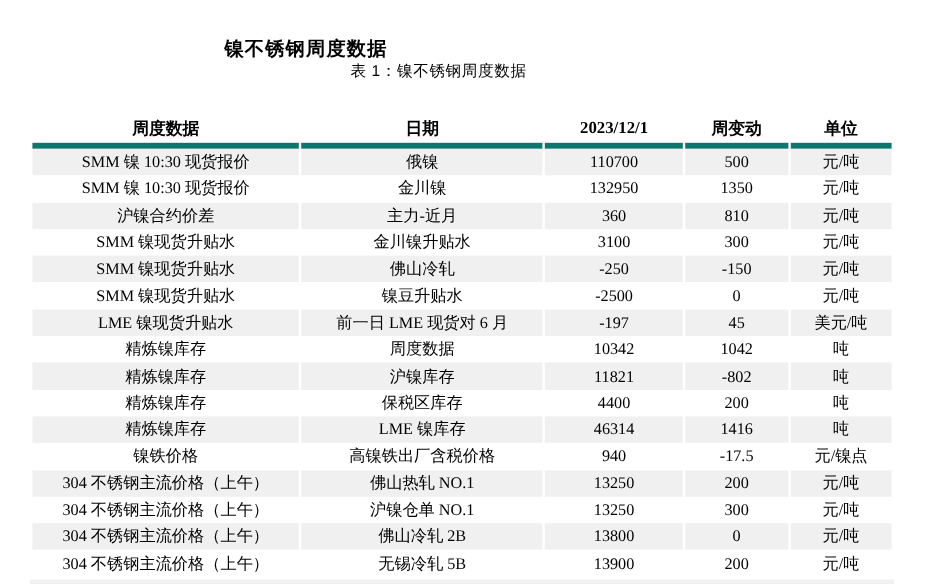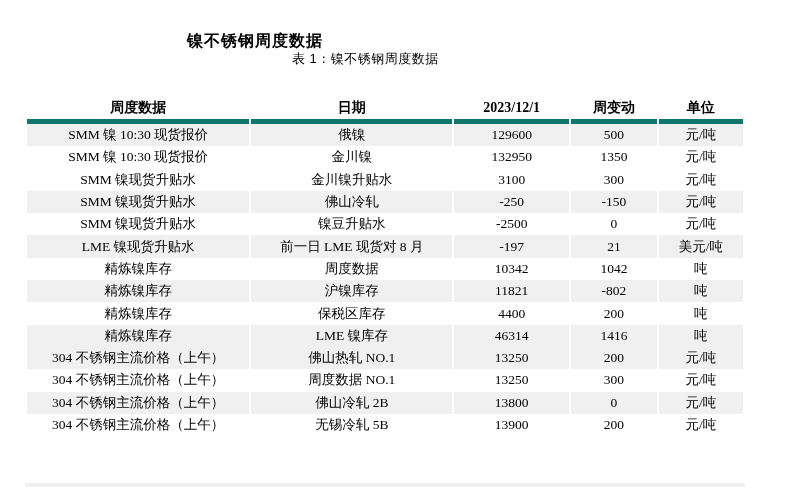--- a/index.html
+++ b/index.html
@@ -75,29 +75,36 @@
       <th>日期</th>
       <th>2023/12/1</th>
       <th>周变动</th>
       <th>单位</th>
     </tr>
   </thead>
   <tbody>
       <tr class="alt">
         <td>SMM 镍 10:30 现货报价</td>
         <td>俄镍</td>
-        <td>129600</td>
+        <td>110700</td>
         <td>500</td>
         <td>元/吨</td>
       </tr>
       <tr>
         <td>SMM 镍 10:30 现货报价</td>
         <td>金川镍</td>
         <td>132950</td>
         <td>1350</td>
+        <td>元/吨</td>
+      </tr>
+      <tr class="alt">
+        <td>沪镍合约价差</td>
+        <td>主力-近月</td>
+        <td>360</td>
+        <td>810</td>
         <td>元/吨</td>
       </tr>
       <tr>
         <td>SMM 镍现货升贴水</td>
         <td>金川镍升贴水</td>
         <td>3100</td>
         <td>300</td>
         <td>元/吨</td>
       </tr>
       <tr class="alt">
@@ -109,23 +116,23 @@
       </tr>
       <tr>
         <td>SMM 镍现货升贴水</td>
         <td>镍豆升贴水</td>
         <td>-2500</td>
         <td>0</td>
         <td>元/吨</td>
       </tr>
       <tr class="alt">
         <td>LME 镍现货升贴水</td>
-        <td>前一日 LME 现货对 8 月</td>
+        <td>前一日 LME 现货对 6 月</td>
         <td>-197</td>
-        <td>21</td>
+        <td>45</td>
         <td>美元/吨</td>
       </tr>
       <tr>
         <td>精炼镍库存</td>
         <td>周度数据</td>
         <td>10342</td>
         <td>1042</td>
         <td>吨</td>
       </tr>
       <tr class="alt">
@@ -142,30 +149,37 @@
         <td>200</td>
         <td>吨</td>
       </tr>
       <tr class="alt">
         <td>精炼镍库存</td>
         <td>LME 镍库存</td>
         <td>46314</td>
         <td>1416</td>
         <td>吨</td>
       </tr>
+      <tr>
+        <td>镍铁价格</td>
+        <td>高镍铁出厂含税价格</td>
+        <td>940</td>
+        <td>-17.5</td>
+        <td>元/镍点</td>
+      </tr>
       <tr class="alt">
         <td>304 不锈钢主流价格（上午）</td>
         <td>佛山热轧 NO.1</td>
         <td>13250</td>
         <td>200</td>
         <td>元/吨</td>
       </tr>
       <tr>
         <td>304 不锈钢主流价格（上午）</td>
-        <td>周度数据 NO.1</td>
+        <td>沪镍仓单 NO.1</td>
         <td>13250</td>
         <td>300</td>
         <td>元/吨</td>
       </tr>
       <tr class="alt">
         <td>304 不锈钢主流价格（上午）</td>
         <td>佛山冷轧 2B</td>
         <td>13800</td>
         <td>0</td>
         <td>元/吨</td>

